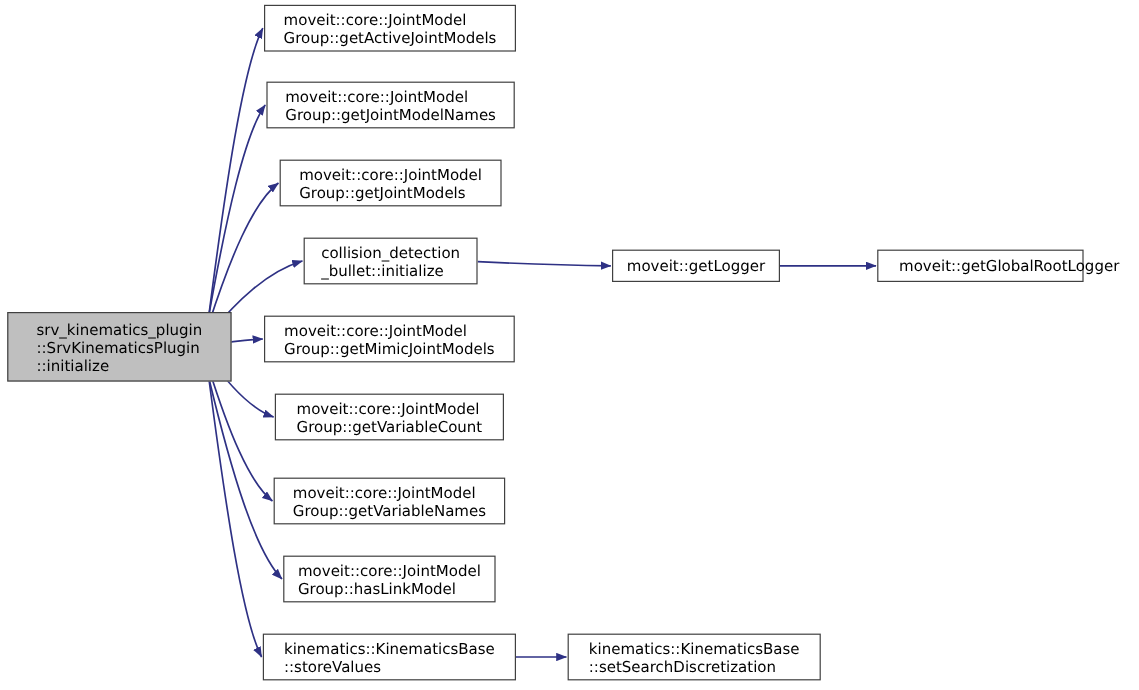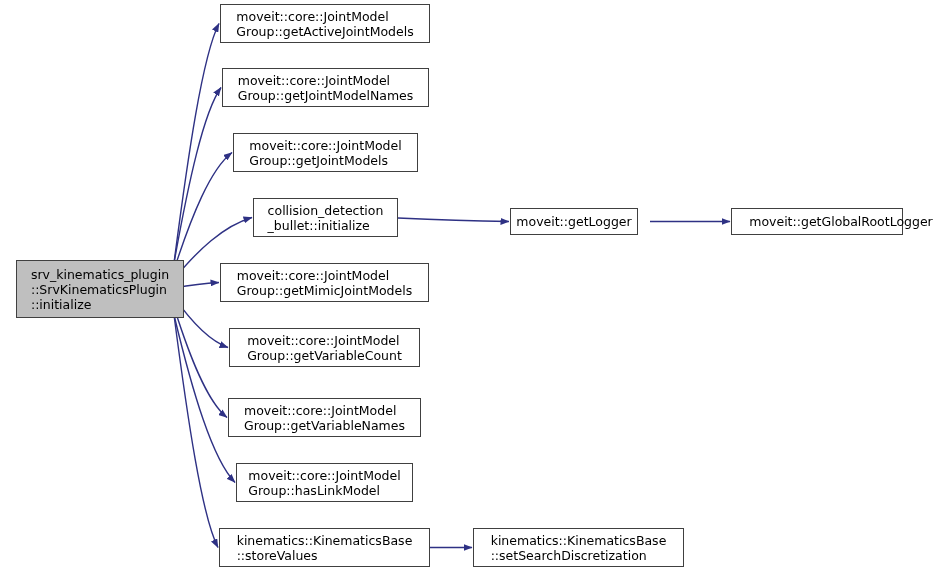--- a/index.html
+++ b/index.html
@@ -65,39 +65,39 @@
       <path d="M174,288.09 C187.8,285.48999999999995 202.52,283.28 219,282.5" fill="none" stroke="#2e3184" stroke-width="1.4" marker-end="url(#arrowhead)"></path>
       <path d="M174,297.19 C190.5,320.59 208.1,340.48 228,347.5" fill="none" stroke="#2e3184" stroke-width="1.4" marker-end="url(#arrowhead)"></path>
       <path d="M174,306.99 C190.2,358.39 207.48,402.08 227,417.5" fill="none" stroke="#2e3184" stroke-width="1.4" marker-end="url(#arrowhead)"></path>
       <path d="M174,315 C192.6,392.4 212.44,459.28 235,482.5" fill="none" stroke="#2e3184" stroke-width="1.4" marker-end="url(#arrowhead)"></path>
       <path d="M174,315 C187.5,418.4 201.9,516.48 218,547.5" fill="none" stroke="#2e3184" stroke-width="1.4" marker-end="url(#arrowhead)"></path>
       <path d="M398,218.06 C431.6,219.66 467.44,221.02 509,221.5" fill="none" stroke="#2e3184" stroke-width="1.4" marker-end="url(#arrowhead)"></path>
       <path d="M650,221.5 L730,221.5" fill="none" stroke="#2e3184" stroke-width="1.4" marker-end="url(#arrowhead)"></path>
       <path d="M430,547.5 L472,547.5" fill="none" stroke="#2e3184" stroke-width="1.4" marker-end="url(#arrowhead)"></path>
     </svg>
   <div id="node-layer">
-      <div class="node root" style="left: 16px; top: 260px; width: 168px; height: 58px;"><span class="label">srv_kinematics_plugin
+      <div class="node root" style="left: 6px; top: 260px; width: 187px; height: 58px;"><span class="label">srv_kinematics_plugin
 ::SrvKinematicsPlugin
 ::initialize</span></div>
       <div class="node" style="left: 220px; top: 4px; width: 210px; height: 39px;"><span class="label">moveit::core::JointModel
 Group::getActiveJointModels</span></div>
       <div class="node" style="left: 222px; top: 68px; width: 207px; height: 39px;"><span class="label">moveit::core::JointModel
 Group::getJointModelNames</span></div>
       <div class="node" style="left: 233px; top: 133px; width: 185px; height: 39px;"><span class="label">moveit::core::JointModel
 Group::getJointModels</span></div>
       <div class="node" style="left: 253px; top: 198px; width: 145px; height: 39px;"><span class="label">collision_detection
 _bullet::initialize</span></div>
       <div class="node" style="left: 220px; top: 263px; width: 209px; height: 39px;"><span class="label">moveit::core::JointModel
 Group::getMimicJointModels</span></div>
       <div class="node" style="left: 229px; top: 328px; width: 191px; height: 39px;"><span class="label">moveit::core::JointModel
 Group::getVariableCount</span></div>
       <div class="node" style="left: 228px; top: 398px; width: 193px; height: 39px;"><span class="label">moveit::core::JointModel
 Group::getVariableNames</span></div>
       <div class="node" style="left: 236px; top: 463px; width: 177px; height: 39px;"><span class="label">moveit::core::JointModel
 Group::hasLinkModel</span></div>
       <div class="node" style="left: 219px; top: 528px; width: 211px; height: 39px;"><span class="label">kinematics::KinematicsBase
 ::storeValues</span></div>
-      <div class="node" style="left: 510px; top: 208px; width: 128px; height: 27px;"><span class="label">moveit::getLogger</span></div>
+      <div class="node" style="left: 510px; top: 208px; width: 140px; height: 27px;"><span class="label">moveit::getLogger</span></div>
       <div class="node" style="left: 731px; top: 208px; width: 172px; height: 27px; padding-left: 48px;"><span class="label">moveit::getGlobalRootLogger</span></div>
       <div class="node" style="left: 473px; top: 528px; width: 211px; height: 39px;"><span class="label">kinematics::KinematicsBase
 ::setSearchDiscretization</span></div>
     </div>
 </div>
 
 </body></html>

